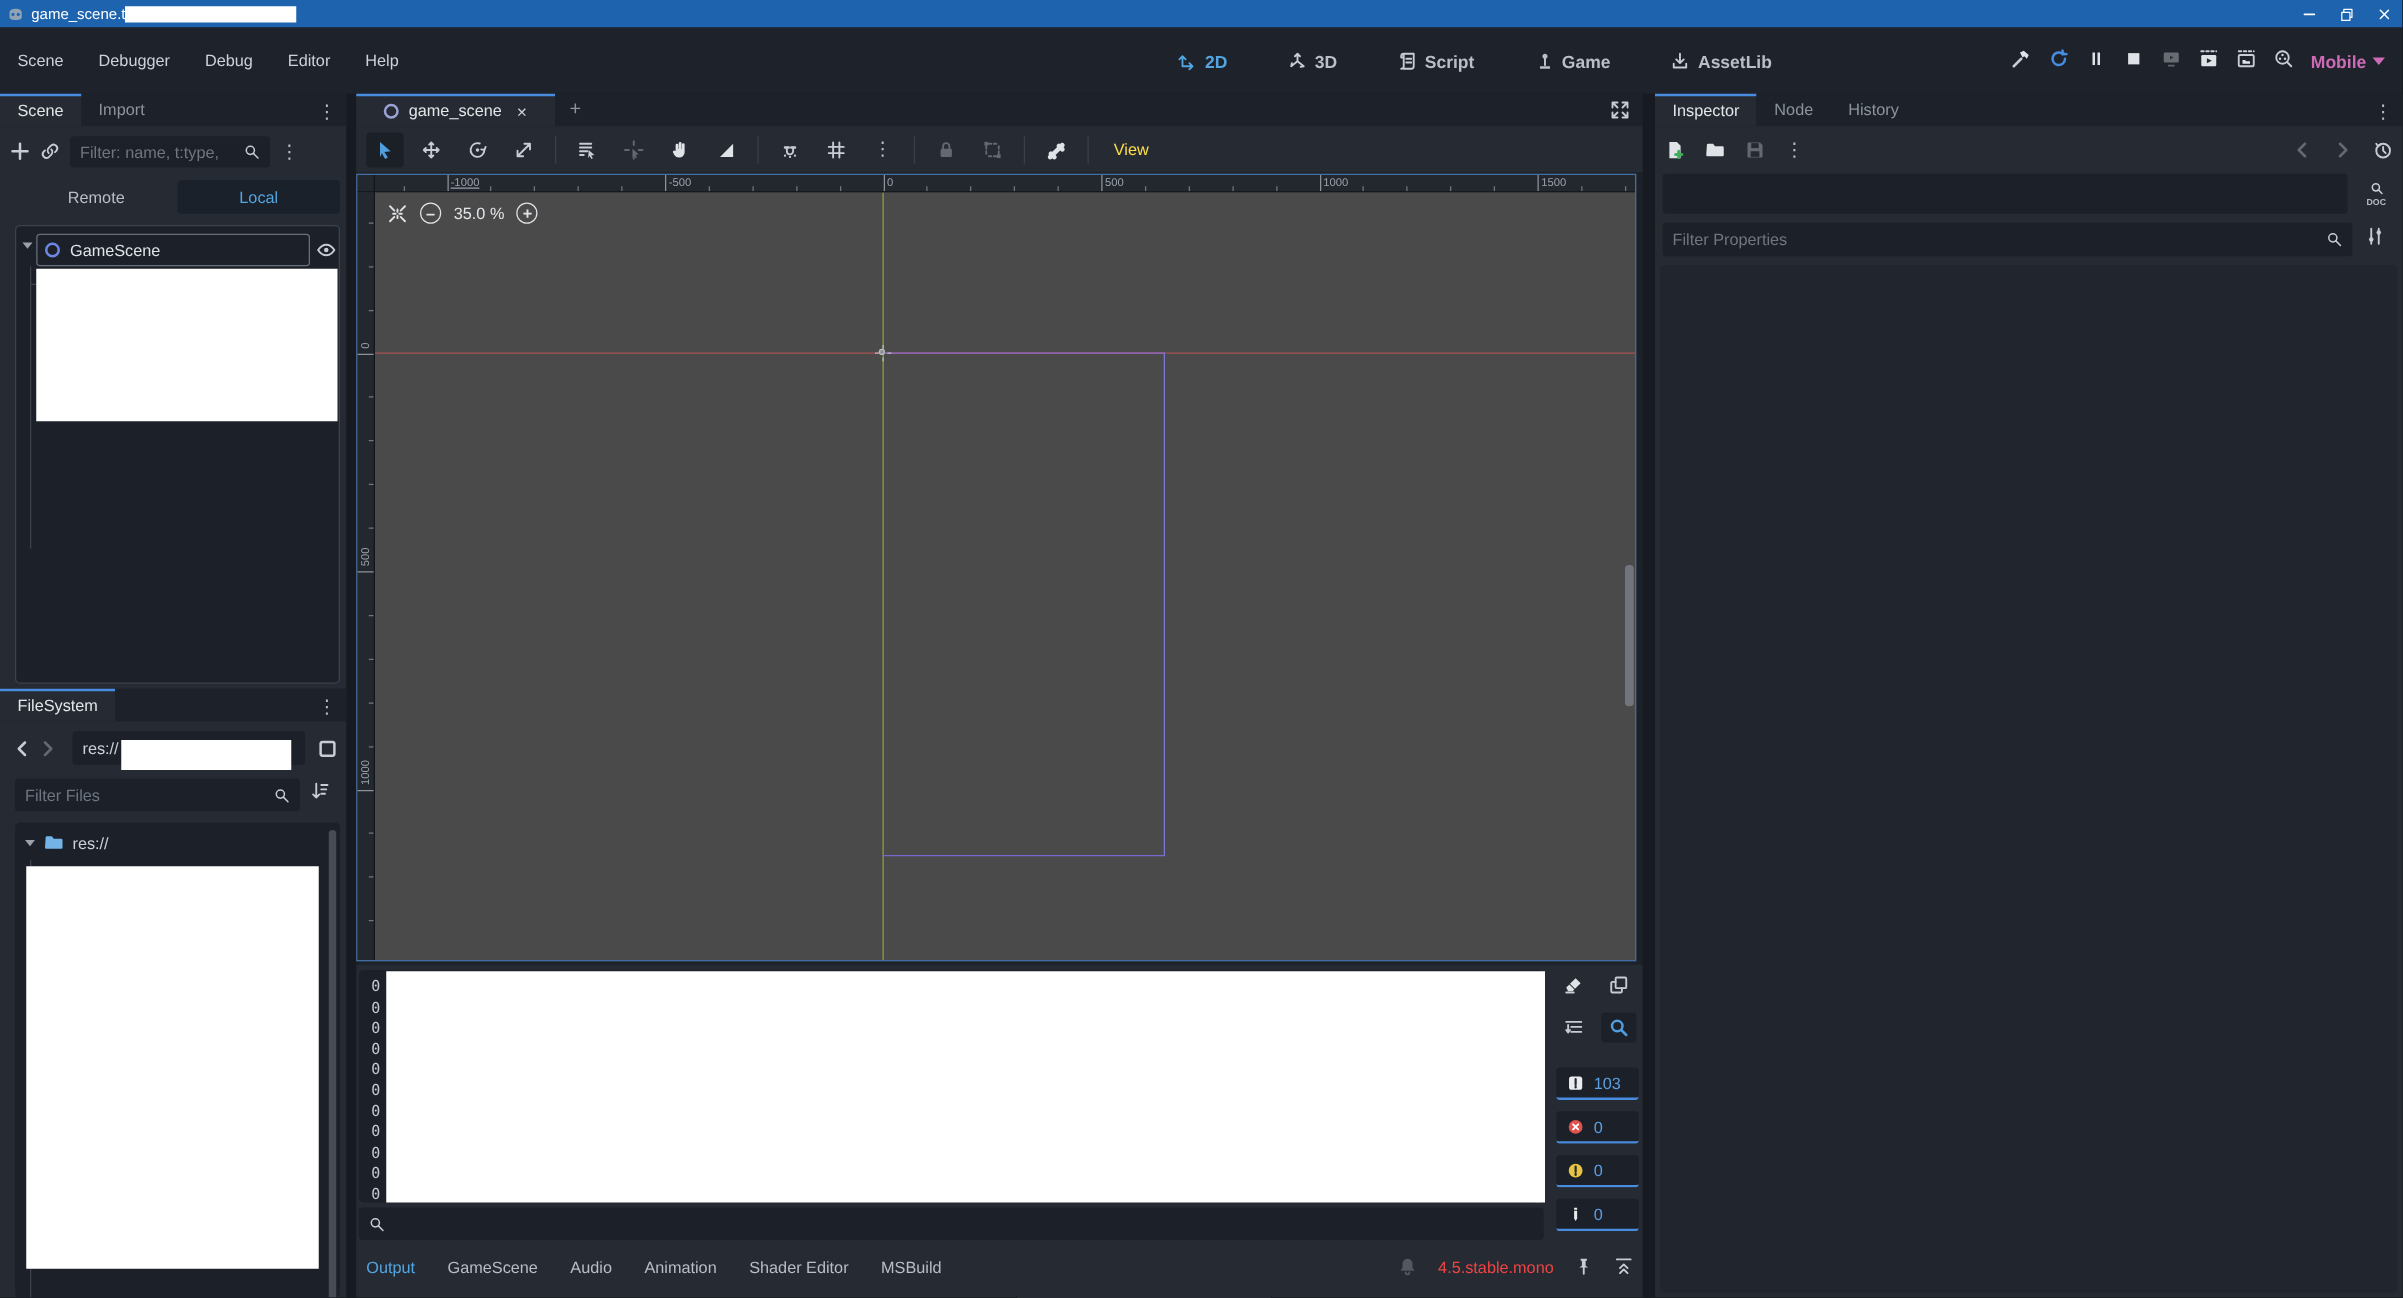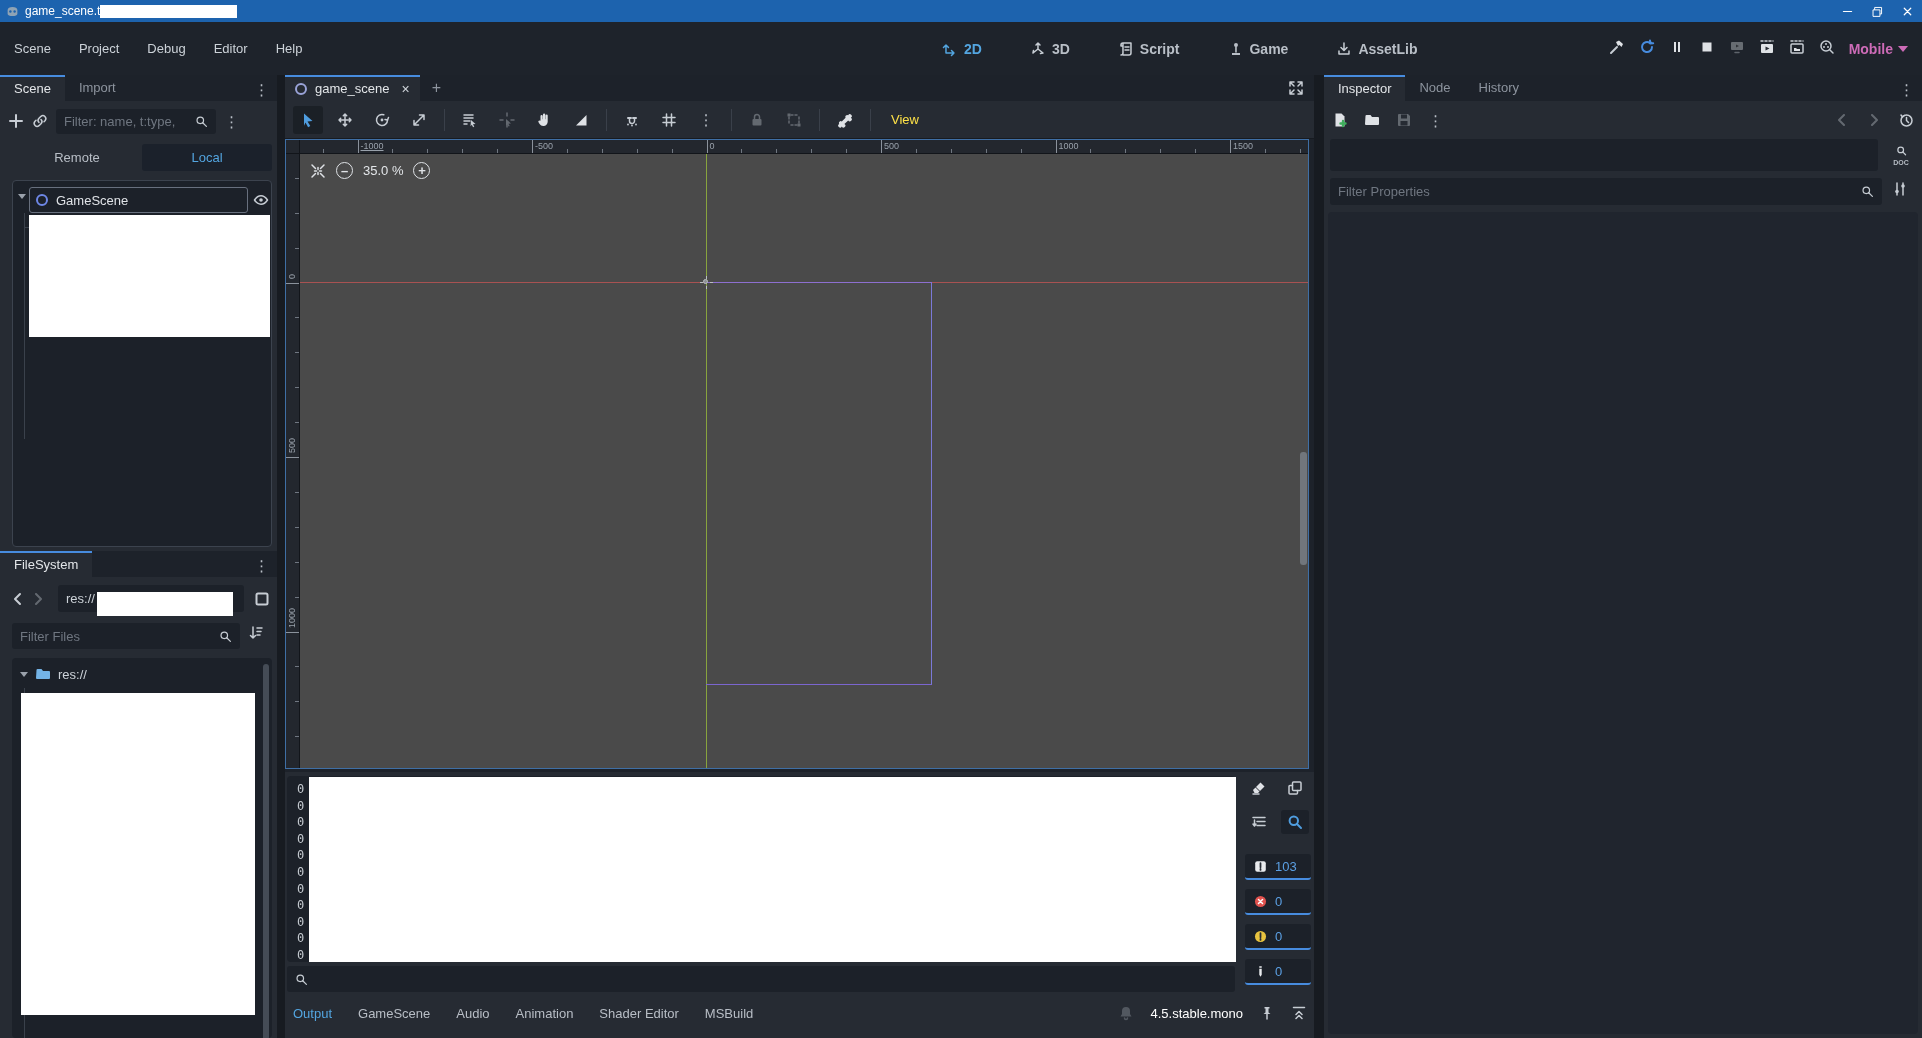--- a/index.html
+++ b/index.html
@@ -89,21 +89,21 @@
   #log-box{position:absolute;left:2px;top:4px;width:948px;height:186px;background:var(--input);border-radius:4px;font-family:"DejaVu Sans Mono",monospace;font-size:12px;color:#c3c9cf;overflow:hidden;}
   .log-line{position:absolute;left:10px;}
   #log-scroll{position:absolute;left:941px;top:156px;width:6px;height:32px;background:#596069;border-radius:3px;}
   #out-icons{position:absolute;left:960px;top:4px;width:68px;}
   .out-btn{position:absolute;width:28px;height:24px;display:flex;align-items:center;justify-content:center;border-radius:3px;}
   .badge{position:absolute;left:0;width:66px;height:26px;background:var(--input);border-bottom:2px solid var(--accent);border-radius:3px;display:flex;align-items:center;gap:8px;padding:0 9px;color:#5b9fe3;font-size:13px;}
   #msg-filter{position:absolute;left:2px;top:194px;width:948px;height:26px;}
   #bottom-status{position:absolute;left:8px;top:226px;width:1014px;height:30px;display:flex;align-items:center;gap:26px;}
   .bstat-tab{color:#b8bec6;}
   .bstat-tab.active{color:var(--blue);}
-  #bstat-right{margin-left:auto;display:flex;align-items:center;gap:16px;color:#ffffff;}
+  #bstat-right{margin-left:auto;display:flex;align-items:center;gap:16px;color:#ef4444;}
   
   #inspector{left:1324px;top:75px;width:687px;height:963px;background:var(--panel);}
   #insp-tabbar{position:absolute;left:0;top:0;width:598px;}
   #insp-toolbar{position:absolute;left:8px;top:31px;width:582px;height:28px;display:flex;align-items:center;gap:16px;}
   #insp-namebar{position:absolute;left:6px;top:64px;width:548px;height:32px;background:var(--input);border-radius:3px;}
   #doc-btn{position:absolute;left:562px;top:64px;width:30px;height:32px;display:flex;flex-direction:column;align-items:center;justify-content:center;color:#b6bcc4;font-size:7px;font-weight:bold;gap:1px;}
   #insp-filter{position:absolute;left:6px;top:103px;width:552px;height:27px;}
   #insp-tune{position:absolute;left:568px;top:106px;}
   #insp-content{position:absolute;left:4px;top:137px;width:590px;height:822px;background:#20252e;border-radius:4px;}
 </style>
@@ -133,21 +133,21 @@
       <svg class="ic-sm" viewBox="0 0 16 16" style="stroke:#fff">
         <path d="M4 4l8 8M12 4l-8 8"></path>
       </svg>
     </div>
 </div>
 <div class="white-redact" style="left:100px;top:5px;width:137px;height:13px;"></div>
 
 <div id="topbar" class="abs">
   <div id="menus">
     <span>Scene</span>
-    <span>Project</span>
+    <span>Debugger</span>
     <span>Debug</span>
     <span>Editor</span>
     <span>Help</span>
   </div>
   <div id="ctxswitch">
     <div class="ctx-item active">
       <svg class="ic" viewBox="0 0 16 16">
           <path d="M3 13h8M11 13l-2.5-2.5M11 13l-2.5 2.5M3 13V5M3 5l-2.5 2.5M3 5l2.5 2.5" transform="translate(1,-1)"></path>
         </svg>
       <span>2D</span>
@@ -326,21 +326,21 @@
   </div>
 </div>
 
 <div class="white-redact" style="left:29px;top:215px;width:241px;height:122px;"></div>
 <div class="white-redact" style="left:97px;top:592px;width:136px;height:24px;"></div>
 <div class="white-redact" style="left:21px;top:693px;width:234px;height:322px;"></div>
 
 <div id="center" class="abs">
 
   <div id="scene-tabs">
-    <div class="dock-tab active" style="gap:8px;padding:4px 10px 5px">
+    <div class="dock-tab active" style="gap:8px;padding:4px 22px 5px">
       <div class="ring-icon" style="border-color:#9aa3d8"></div>
       <span>game_scene</span>
       <span style="color:#cfd4da;font-size:14px;margin-left:4px">×</span>
     </div>
     <div style="padding:4px 12px;color:#8d949e;font-size:16px">+</div>
     <div style="flex:1"></div>
     <svg class="ic" style="margin:0 10px 5px 0" viewBox="0 0 16 16">
         <path d="M2 6V2h4M10 2h4v4M14 10v4h-4M6 14H2v-4M2 2l4 4M14 2l-4 4M2 14l4-4M14 14l-4-4"></path>
       </svg>
   </div>

